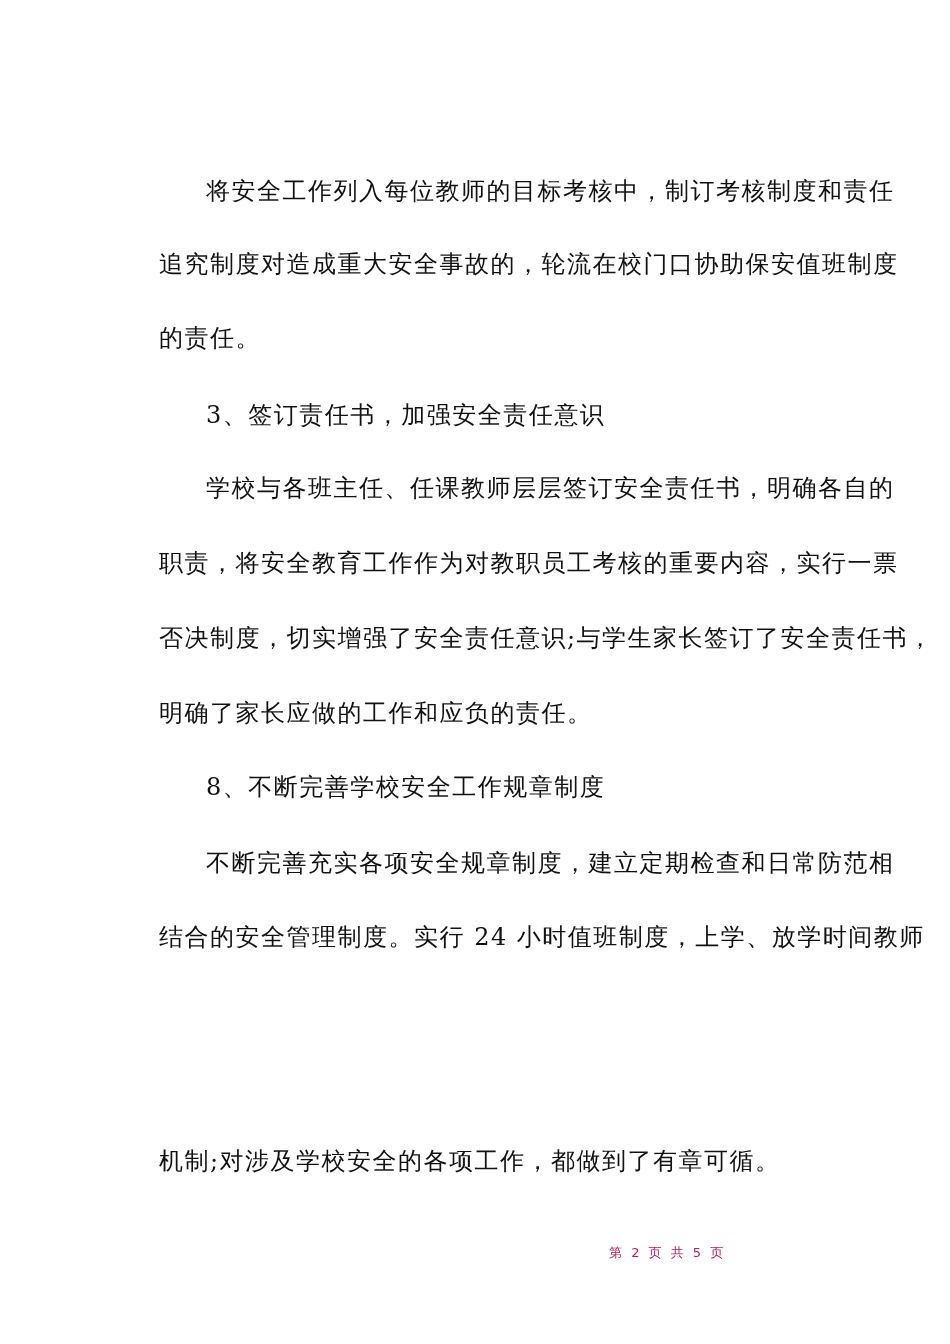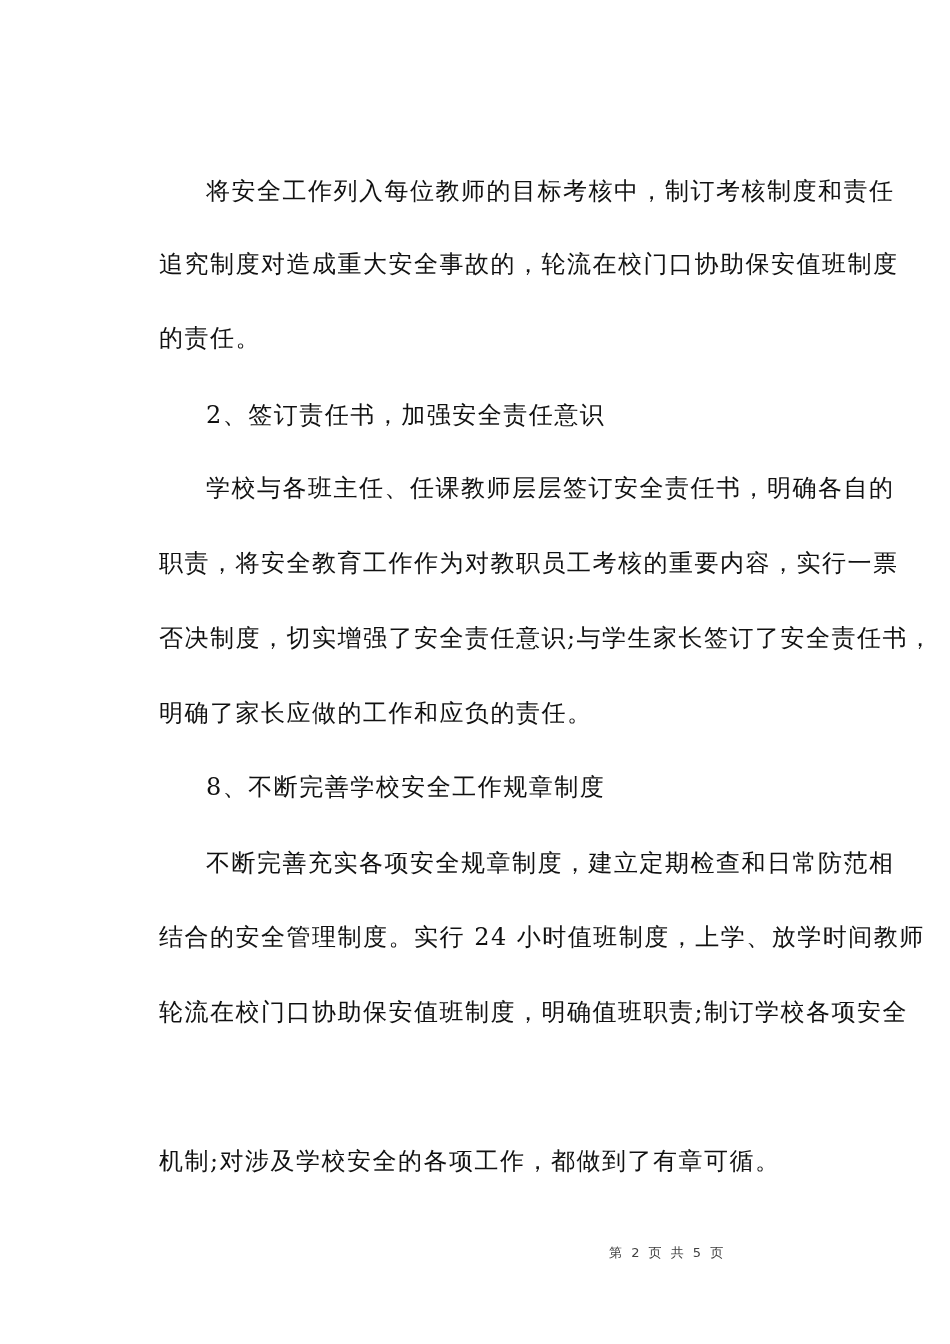--- a/index.html
+++ b/index.html
@@ -3,35 +3,34 @@
 <meta charset="utf-8">
 <style>
   html, body { margin: 0; padding: 0; background: #ffffff; }
   body { width: 950px; height: 1344px; position: relative; overflow: hidden;
          font-family: "DejaVu Serif", "Liberation Serif", serif; color: #111; }
   .page { position: absolute; left: 16px; top: 0; width: 950px; height: 1344px; margin-top: 36px; }
   .line { position: absolute; left: 143px; font-size: 24px; line-height: 30px;
           white-space: nowrap; letter-spacing: 1.5px; }
   .indent { left: 190px; }
   .footer { position: absolute; left: 593px; top: 1208px; font-size: 13px;
-            font-family: "DejaVu Sans", "Liberation Sans", sans-serif; color: #404040;
+            font-family: "DejaVu Sans", "Liberation Sans", sans-serif; color: #be185d;
             letter-spacing: 1px; word-spacing: 3px; }
 </style>
 </head>
 <body>
 
 <div class="page">
   <div class="line indent" style="top:140px">将安全工作列入每位教师的目标考核中，制订考核制度和责任</div>
   <div class="line" style="top:213px">追究制度对造成重大安全事故的，轮流在校门口协助保安值班制度</div>
   <div class="line" style="top:287px">的责任。</div>
-  <div class="line indent" style="top:364px">2、签订责任书，加强安全责任意识</div>
+  <div class="line indent" style="top:364px">3、签订责任书，加强安全责任意识</div>
   <div class="line indent" style="top:437px">学校与各班主任、任课教师层层签订安全责任书，明确各自的</div>
   <div class="line" style="top:512px">职责，将安全教育工作作为对教职员工考核的重要内容，实行一票</div>
   <div class="line" style="top:587px">否决制度，切实增强了安全责任意识;与学生家长签订了安全责任书，</div>
   <div class="line" style="top:662px">明确了家长应做的工作和应负的责任。</div>
   <div class="line indent" style="top:736px">8、不断完善学校安全工作规章制度</div>
   <div class="line indent" style="top:812px">不断完善充实各项安全规章制度，建立定期检查和日常防范相</div>
   <div class="line" style="top:886px">结合的安全管理制度。实行 24 小时值班制度，上学、放学时间教师</div>
-  <div class="line" style="top:961px">轮流在校门口协助保安值班制度，明确值班职责;制订学校各项安全</div>
   <div class="line" style="top:1110px">机制;对涉及学校安全的各项工作，都做到了有章可循。</div>
 
   <div class="footer">第 2 页 共 5 页</div>
 </div>
 
 </body></html>

